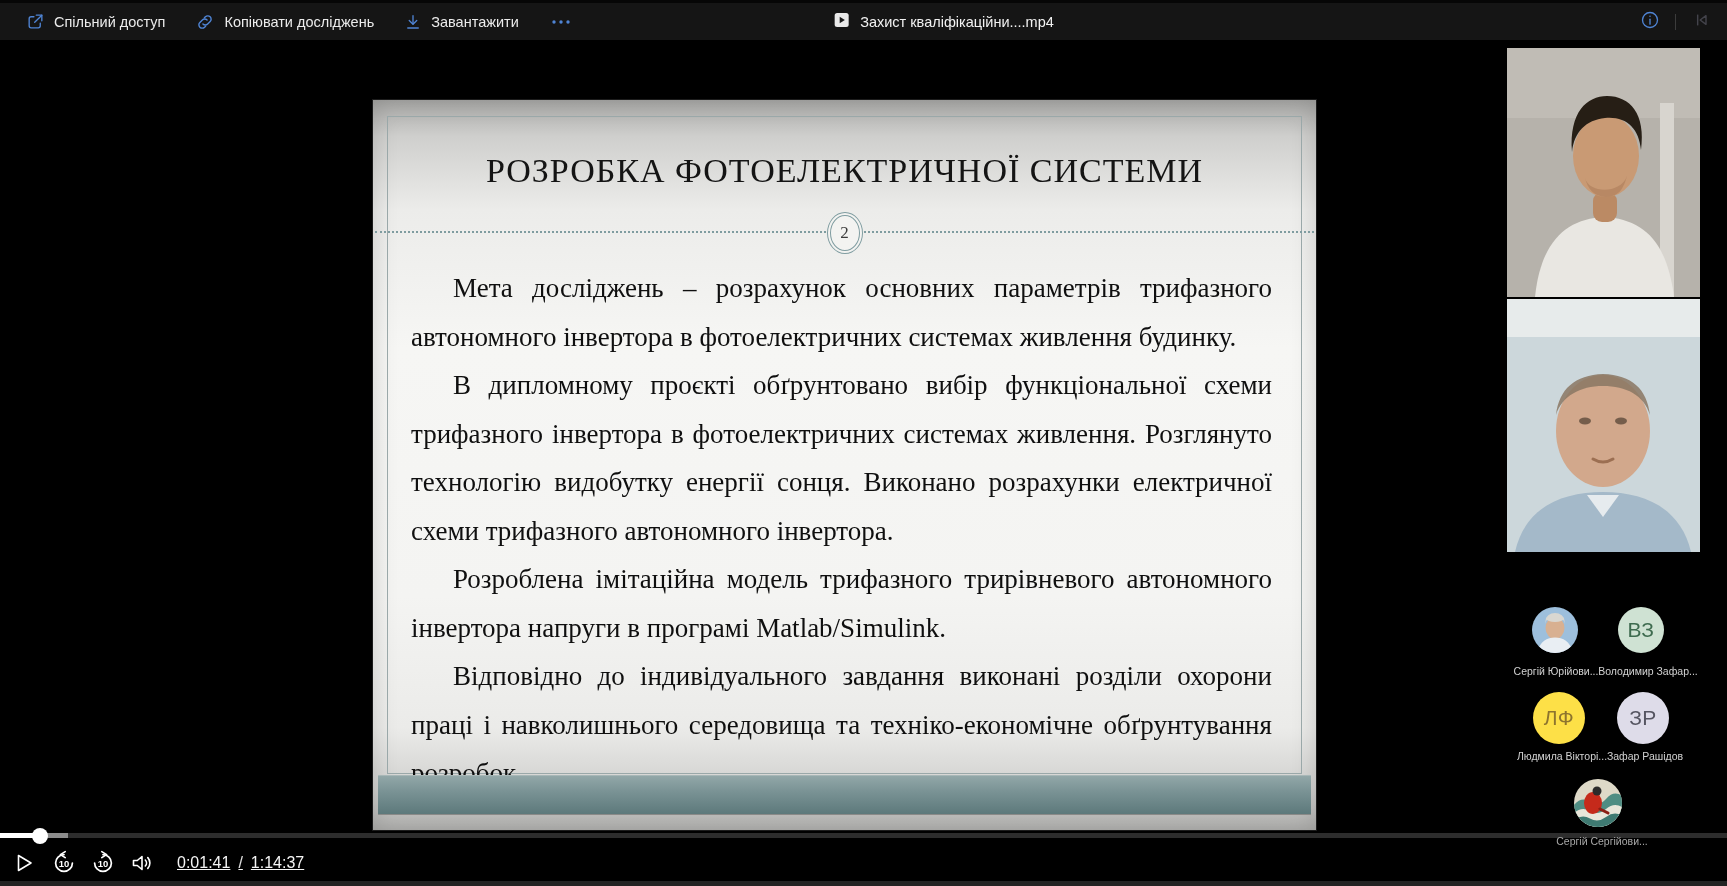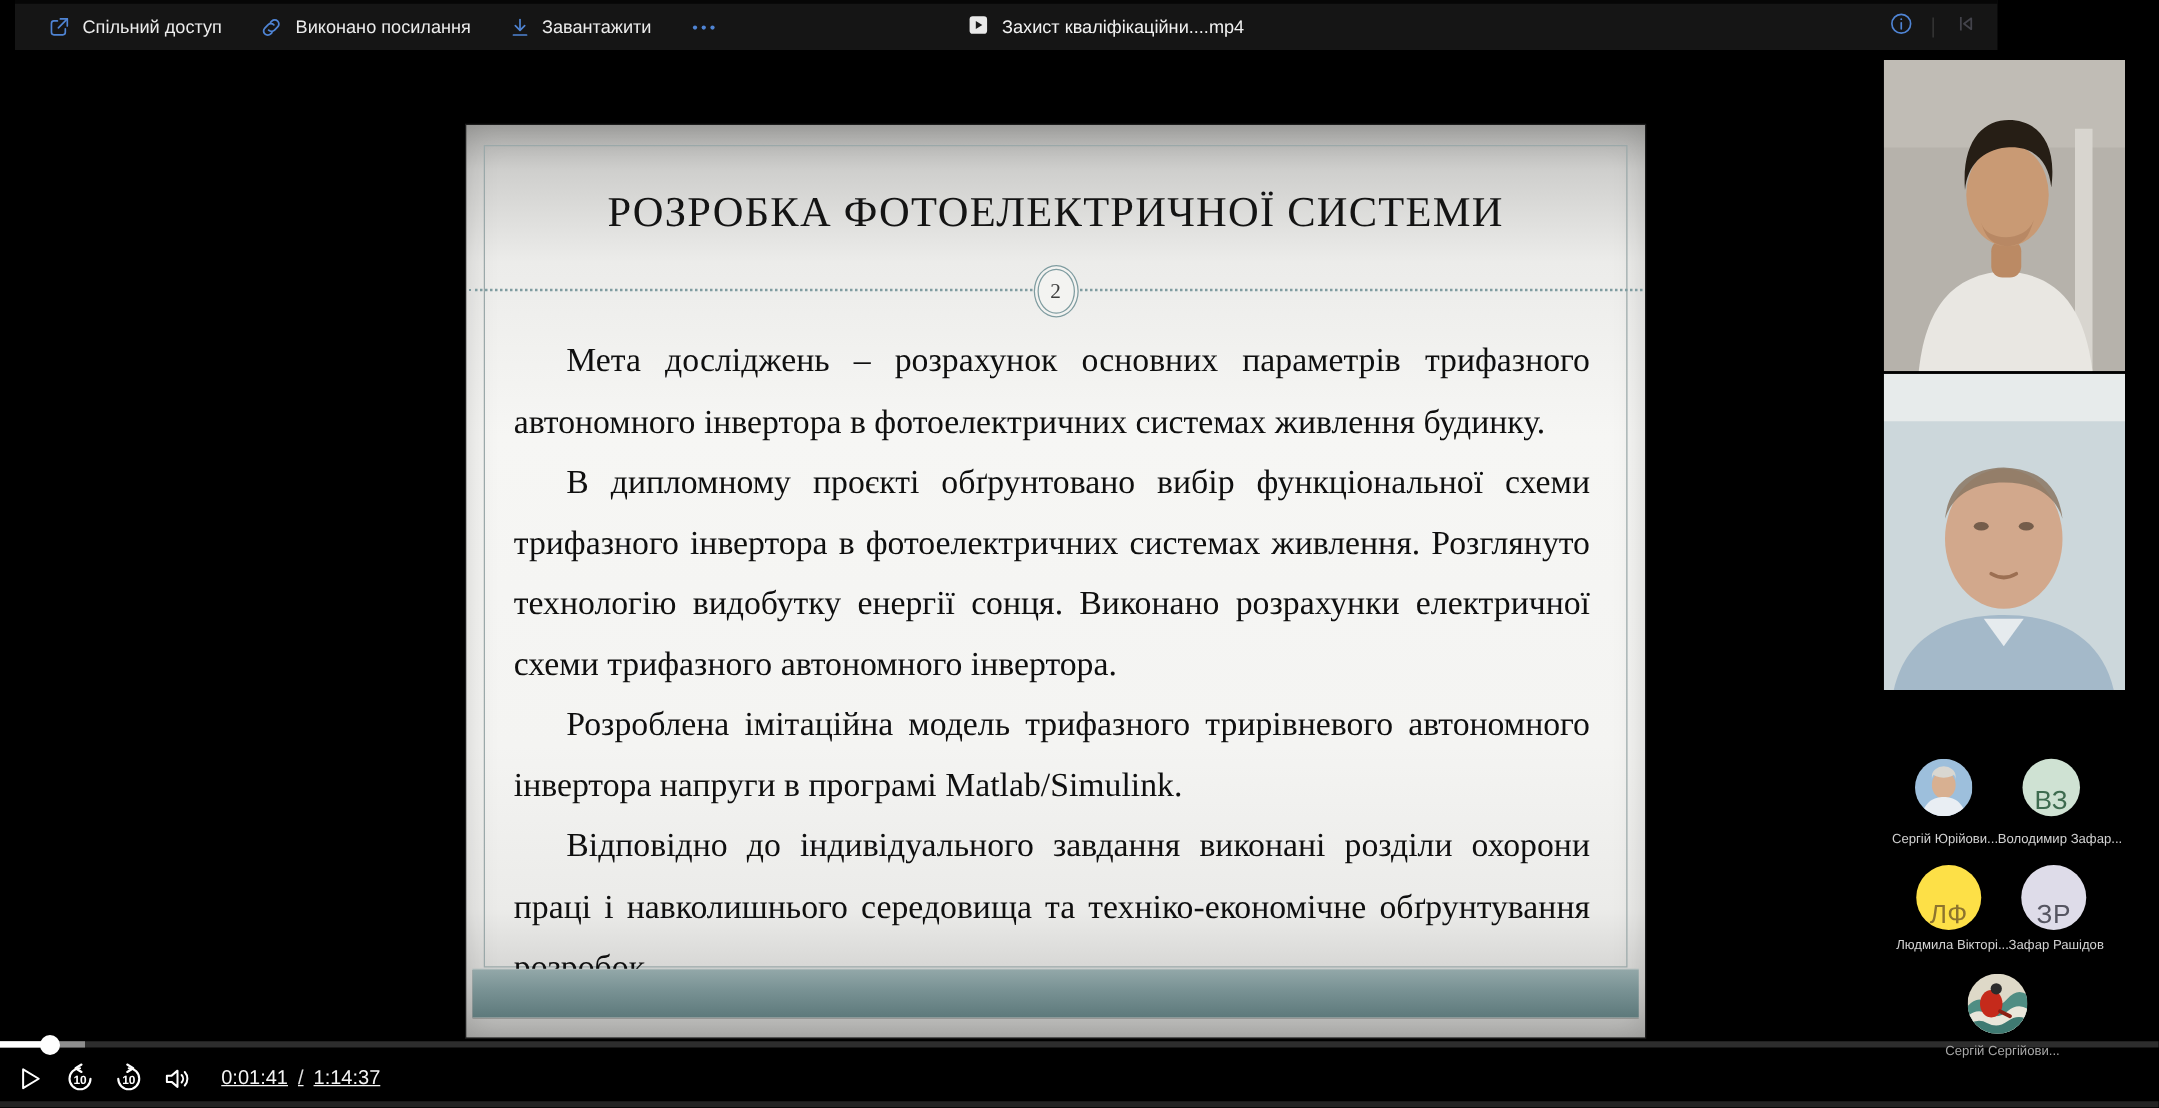--- a/index.html
+++ b/index.html
@@ -1,20 +1,20 @@
 <!DOCTYPE html>
 <html><head>
 <meta charset="utf-8">
 <style>
   html,body{margin:0;padding:0;background:#000;}
   body{width:1727px;height:886px;position:relative;overflow:hidden;
        font-family:"Liberation Sans",sans-serif;-webkit-font-smoothing:antialiased;}
 
   
-  .topbar{position:absolute;top:0;left:12px;width:1586px;height:40px;background:#151515;
+  .topbar{position:absolute;top:0;left:0;width:1727px;height:40px;background:#151515;
           border-top:3px solid #060606;box-sizing:border-box;}
   .tb-left{position:absolute;left:26px;top:0;height:37px;display:flex;align-items:center;gap:30px;}
   .tb-btn{display:flex;align-items:center;gap:9px;color:#ececec;font-size:14.5px;cursor:default;}
   .tb-btn svg{display:block;}
   .tb-center{position:absolute;left:50%;top:0;height:37px;transform:translateX(calc(-50% + 80px));
              display:flex;align-items:center;gap:11px;color:#f2f2f2;font-size:14.5px;}
   .tb-right{position:absolute;right:16px;top:0;height:37px;display:flex;align-items:center;gap:15px;}
   .tb-divider{width:1px;height:16px;background:#3c3c3c;}
 
   
@@ -45,21 +45,21 @@
               background:linear-gradient(180deg,#92a7a8 0%,#7a9395 40%,#5d797b 100%);
               border-top:1px solid #a8b7b7;box-shadow:0 1px 0 #8a8a88;}
 
   
   .cam{position:absolute;width:193px;overflow:hidden;background:#222;}
   .cam svg{display:block;}
   .cam1{left:1507px;top:8px;height:249px;}
   .cam2{left:1507px;top:259px;height:253px;}
 
   
-  .avatar{position:absolute;border-radius:50%;display:flex;align-items:flex-end;justify-content:center;overflow:hidden;}
+  .avatar{position:absolute;border-radius:50%;display:flex;align-items:center;justify-content:center;overflow:hidden;}
   .avatar-initials{font-size:21px;font-weight:500;letter-spacing:.5px;}
   .av-green{background:#cfe2d3;color:#3e6b4f;}
   .av-yellow{background:#fde047;color:#8d742e;}
   .av-gray{background:#dedce9;color:#555561;}
   .av-label{position:absolute;width:120px;text-align:center;font-size:10.5px;color:#d2d2d2;
             white-space:nowrap;overflow:hidden;}
   .av-label.dim{color:#a9a9a9;}
 
   
   .seek{position:absolute;left:0;top:793px;width:1727px;height:5px;background:#2d2d2d;z-index:2;}
@@ -93,21 +93,21 @@
       <span class="lbl">Спільний доступ</span>
     </div>
 
     <div class="tb-btn">
       <span>
         <svg width="20" height="20" viewBox="0 0 24 24" fill="none" stroke="#4f84d4" stroke-width="1.7" stroke-linecap="round" stroke-linejoin="round">
           <path d="M9.5 14.5a4 4 0 0 0 5.66 0l3-3a4 4 0 1 0-5.66-5.66l-1.2 1.2"></path>
           <path d="M14.5 9.5a4 4 0 0 0-5.66 0l-3 3a4 4 0 1 0 5.66 5.66l1.2-1.2"></path>
         </svg>
       </span>
-      <span class="lbl">Виконано посилання</span>
+      <span class="lbl">Копіювати досліджень</span>
     </div>
 
     <div class="tb-btn">
       <span>
         <svg width="18" height="18" viewBox="0 0 24 24" fill="none" stroke="#4f84d4" stroke-width="1.8" stroke-linecap="round" stroke-linejoin="round">
           <path d="M12 3.5v11"></path>
             <path d="M7 10l5 5 5-5"></path>
             <path d="M5 20h14"></path>
         </svg>
       </span>

